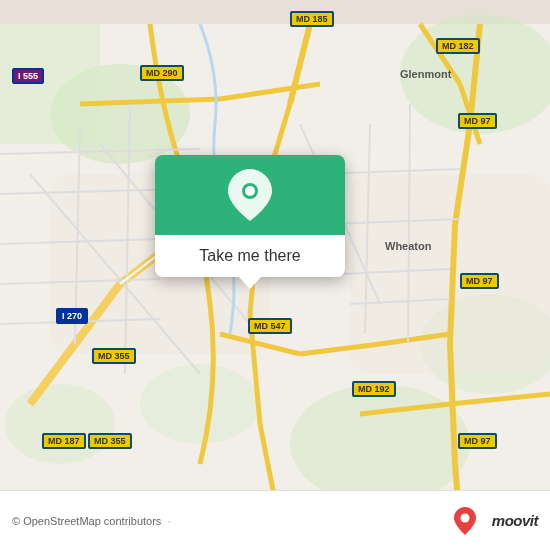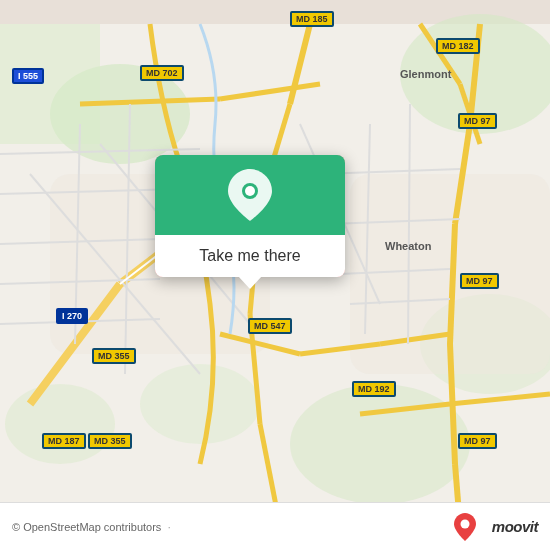--- a/index.html
+++ b/index.html
@@ -27,21 +27,21 @@
       width: 100%;
       height: 100%;
     }
 
     
     .bottom-bar {
       position: absolute;
       bottom: 0;
       left: 0;
       right: 0;
-      height: 48px;
+      height: 60px;
       background: white;
       display: flex;
       align-items: center;
       justify-content: space-between;
       padding: 2px 12px;
       border-top: 1px solid #ddd;
       z-index: 10;
     }
 
     .bottom-bar-left {
@@ -230,31 +230,31 @@
     <path d="M 200 0 Q 220 50 215 100 Q 210 150 225 200 Q 240 250 230 310" stroke="#b8d8f0" stroke-width="3" fill="none"></path>
 
     <line x1="120" y1="260" x2="250" y2="160" stroke="#fff" stroke-width="2" stroke-dasharray="0"></line>
   </svg>
 
   <div class="map-label" style="top:68px;left:400px;">Glenmont</div>
   <div class="map-label" style="top:240px;left:385px;">Wheaton</div>
 
   <div class="road-badge-container" style="top:8px;left:436px;margin-top:27px;"><div class="road-badge">MD 182</div></div>
   <div class="road-badge-container" style="top:8px;left:290px;"><div class="road-badge">MD 185</div></div>
-  <div class="road-badge-container" style="top:62px;left:140px;"><div class="road-badge">MD 702</div></div>
+  <div class="road-badge-container" style="top:62px;left:140px;"><div class="road-badge">MD 290</div></div>
   <div class="road-badge-container" style="top:110px;left:458px;"><div class="road-badge">MD 97</div></div>
   <div class="road-badge-container" style="top:270px;left:460px;"><div class="road-badge">MD 97</div></div>
   <div class="road-badge-container" style="top:430px;left:458px;"><div class="road-badge">MD 97</div></div>
   <div class="road-badge-container" style="top:345px;left:92px;"><div class="road-badge">MD 355</div></div>
   <div class="road-badge-container" style="top:430px;left:88px;"><div class="road-badge">MD 355</div></div>
   <div class="road-badge-container" style="top:430px;left:12px;margin-left:30px;"><div class="road-badge">MD 187</div></div>
   <div class="road-badge-container" style="top:305px;left:12px;padding-left:44px;"><div class="road-badge" style="border-color:#003399;background:#003399;color:white;">I 270</div></div>
   <div class="road-badge-container" style="top:315px;left:248px;"><div class="road-badge">MD 547</div></div>
   <div class="road-badge-container" style="top:378px;left:352px;"><div class="road-badge">MD 192</div></div>
-  <div class="road-badge-container" style="top:65px;left:12px;"><div class="road-badge" style="border-color:#003399;background:#1d4ed8;color:white;">I 555</div></div>
+  <div class="road-badge-container" style="top:65px;left:12px;"><div class="road-badge" style="border-color:#003399;background:#701a75;color:white;">I 555</div></div>
 
   <div class="popup-card">
     <div class="popup-top" style="background:#2db37a;">
 
       <svg class="popup-pin-icon" viewBox="0 0 44 52" xmlns="http://www.w3.org/2000/svg">
         <path d="M22 0 C10 0 0 10 0 22 C0 36 22 52 22 52 C22 52 44 36 44 22 C44 10 34 0 22 0 Z" fill="white" opacity="0.9"></path>
         <circle cx="22" cy="22" r="8" fill="#2db37a"></circle>
         <circle cx="22" cy="22" r="5" fill="white"></circle>
       </svg>
     </div>

